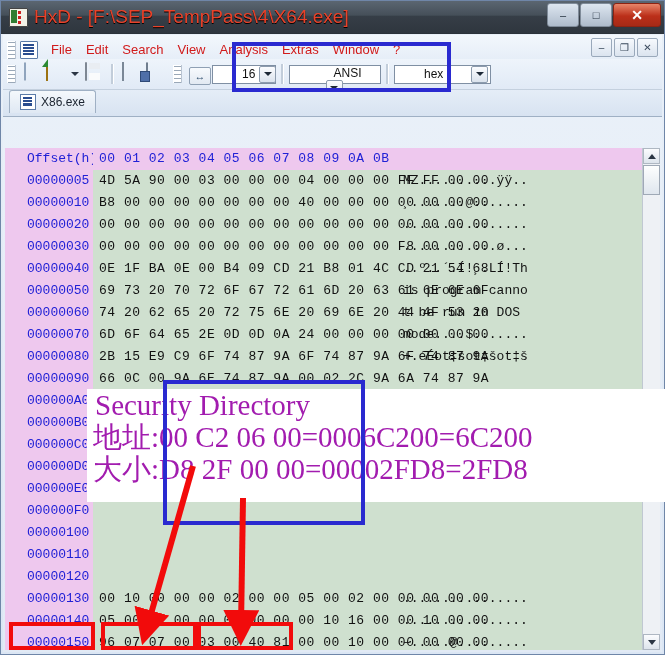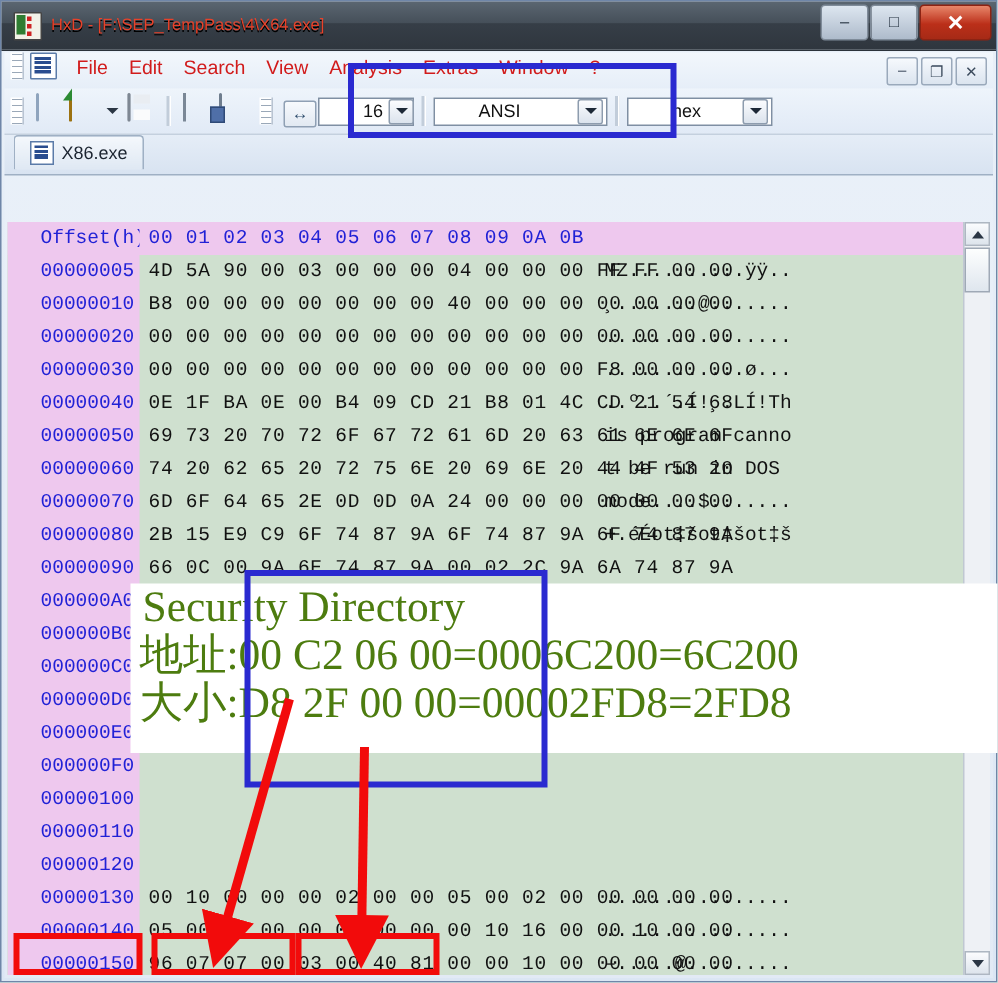--- a/index.html
+++ b/index.html
@@ -29,21 +29,21 @@
     position:relative;display:inline-block;flex:none;
   }
   #titlebar .appicon::before{
     content:"";position:absolute;left:1px;top:1px;width:6px;height:13px;background:#2f7d32;
   }
   #titlebar .appicon::after{
     content:"";position:absolute;left:8px;top:2px;width:3px;height:3px;background:#cc2222;
     box-shadow:0 5px 0 #cc2222, 0 10px 0 #cc2222;
   }
   #titlebar .ttl{
-    color:#e9422a;font-size:11px;font-family:"Liberation Sans",sans-serif;
+    color:#e9422a;font-size:19px;font-family:"Liberation Sans",sans-serif;
     text-shadow:0 1px 0 #000;white-space:nowrap;
   }
   .wbtns{position:absolute;right:3px;top:2px;display:flex;gap:1px;}
   .wbtn{
     width:30px;height:22px;border:1px solid #7f8b99;border-radius:3px;
     background:linear-gradient(to bottom,#dde6f0,#aebbcb);
     display:flex;align-items:center;justify-content:center;
     color:#23303e;font-size:11px;
   }
   .wbtn.close{
@@ -51,21 +51,21 @@
     border-color:#8c2313;color:#fff;font-size:14px;font-weight:bold;
   }
   
   #inner{
     position:absolute;left:2px;top:34px;right:2px;bottom:2px;
     background:linear-gradient(to bottom,#eaf1f9,#e2eaf5);
   }
   
   #menubar{
     position:relative;height:24px;
-    display:flex;align-items:flex-start;padding-left:4px;
+    display:flex;align-items:flex-end;padding-left:4px;
     background:linear-gradient(to bottom,#f2f7fc,#e6eef8);
   }
   .gripper{
     width:7px;height:18px;margin-right:4px;flex:none;
     background:repeating-linear-gradient(to bottom,#ffffff 0 1px,#9aa8b8 1px 2px,#ffffff 2px 4px);
     border-left:1px solid #fff;border-right:1px solid #b9c4d2;
   }
   .docicon{
     width:16px;height:16px;flex:none;margin-right:6px;
     background:#fff;border:1px solid #5b7ba8;border-radius:1px;position:relative;
@@ -222,21 +222,21 @@
     position:absolute;top:17px;left:0;right:0;height:30px;
     border:1px solid #9fa9b6;background:linear-gradient(to bottom,#fdfefe,#dfe6ee);
     box-sizing:border-box;
   }
   
   #annot{
     position:absolute;left:86px;top:388px;width:579px;height:113px;
     background:#ffffff;overflow:hidden;
   }
   #annot .line{
-    color:#4d7c0f;font-family:"Liberation Serif","DejaVu Serif",serif;
+    color:#a21caf;font-family:"Liberation Serif","DejaVu Serif",serif;
     white-space:nowrap;line-height:1;
   }
   #annot .l1{font-size:29px;margin:2px 0 0 8px;letter-spacing:0px;}
   #annot .l2,#annot .l3{font-size:29px;margin:3px 0 0 6px;}
   .bluebox{
     position:absolute;border:4px solid #2a2ad0;box-sizing:border-box;
     pointer-events:none;
   }
   #bluebox-toolbar{left:231px;top:41px;width:219px;height:50px;}
   #bluebox-annot{left:162px;top:379px;width:202px;height:145px;}
@@ -298,21 +298,21 @@
         </span>
 
       <span class="combo" style="width:64px;margin-left:2px;">
         <span class="val">16</span>
         <span class="arrow">
             <i></i>
           </span>
       </span>
       <span class="tbsep"></span>
 
-      <span class="combo" style="width:116px;">
+      <span class="combo" style="width:92px;flex-direction:column;">
         <span class="val">ANSI</span>
         <span class="arrow">
             <i></i>
           </span>
       </span>
       <span class="tbsep"></span>
 
       <span class="combo" style="width:97px;">
         <span class="val">hex</span>
         <span class="arrow">

